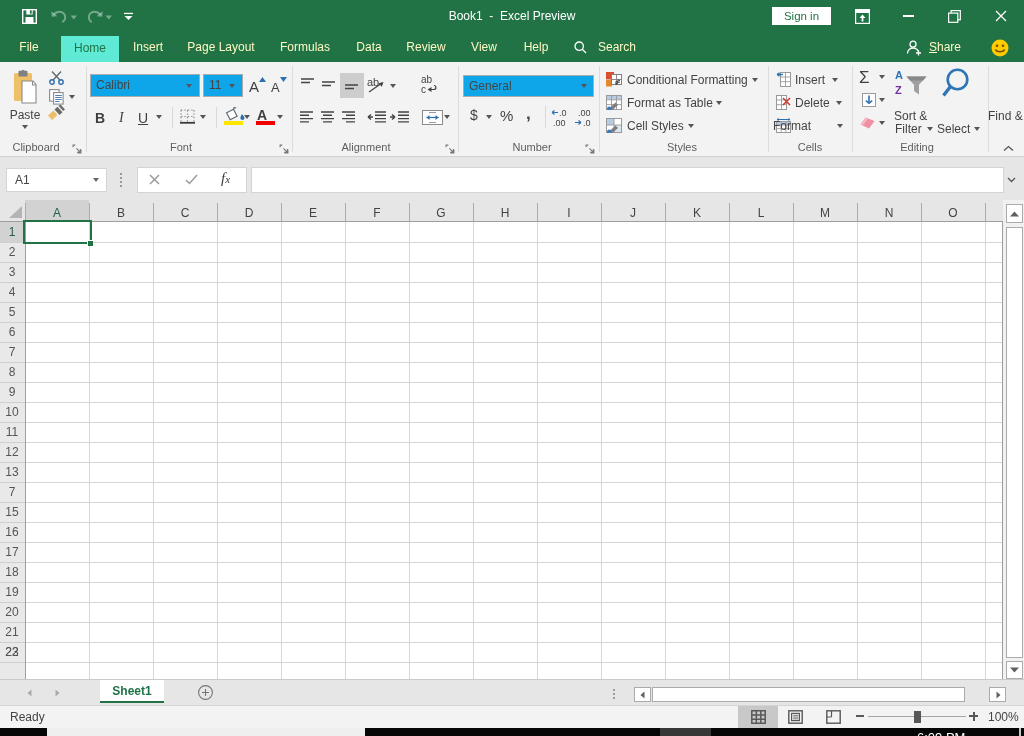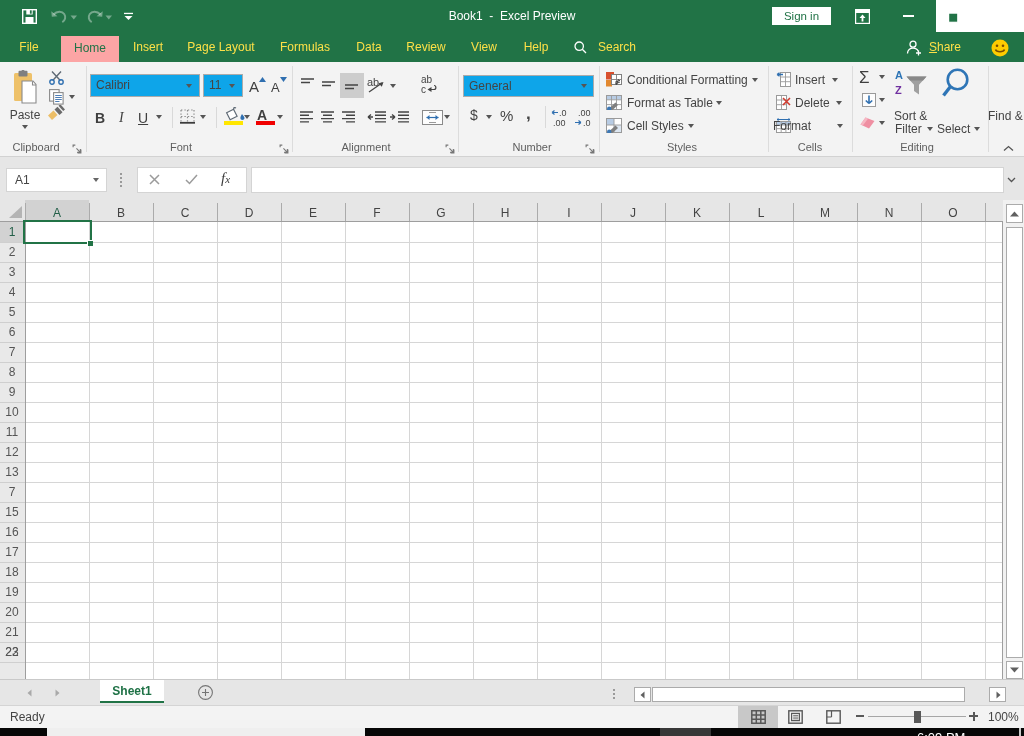--- a/index.html
+++ b/index.html
@@ -1,23 +1,23 @@
 <!DOCTYPE html>
 <html><head>
 <meta charset="utf-8">
 <style>
 *{margin:0;padding:0;box-sizing:border-box}
 html,body{width:1024px;height:736px;overflow:hidden}
 body{font-family:"Liberation Sans",sans-serif;position:relative;background:#fff;-webkit-font-smoothing:antialiased}
 .abs{position:absolute}
 
-#titlebar{position:absolute;left:0;top:0;width:936px;height:32px;background:#217346}
+#titlebar{position:absolute;left:0;top:0;width:1024px;height:32px;background:#217346}
 #tabrow{position:absolute;left:0;top:32px;width:1024px;height:30px;background:#217346}
-.tab{position:absolute;top:0;height:30px;line-height:30px;color:#fde047;font-size:12px;text-align:center}
-#hometab{position:absolute;left:61px;top:36px;width:58px;height:26px;background:#fca5a5;color:#217346;font-size:12px;text-align:center;line-height:24px}
+.tab{position:absolute;top:0;height:30px;line-height:30px;color:#fef9c3;font-size:12px;text-align:center}
+#hometab{position:absolute;left:61px;top:36px;width:58px;height:26px;background:#5eead4;color:#217346;font-size:12px;text-align:center;line-height:24px}
 
 #ribbon{position:absolute;left:0;top:62px;width:1024px;height:95px;background:#f3f3f3;border-bottom:1px solid #d2d2d2}
 .gsep{position:absolute;top:4px;width:1px;height:86px;background:#dcdcdc}
 .glabel{position:absolute;top:79px;font-size:11px;color:#5e5e5e;text-align:center;width:120px}
 .launch{position:absolute;width:10px;height:10px}
 .rtext{position:absolute;font-size:12px;color:#444;white-space:nowrap}
 .caret{position:absolute;width:0;height:0;border-left:3.5px solid transparent;border-right:3.5px solid transparent;border-top:4px solid #555}
 .combo{position:absolute;background:#0ea5e9;border:1px solid #ababab;font-size:12px;color:#444}
 
 #fbar{position:absolute;left:0;top:157px;width:1024px;height:43px;background:#e6e6e6}

